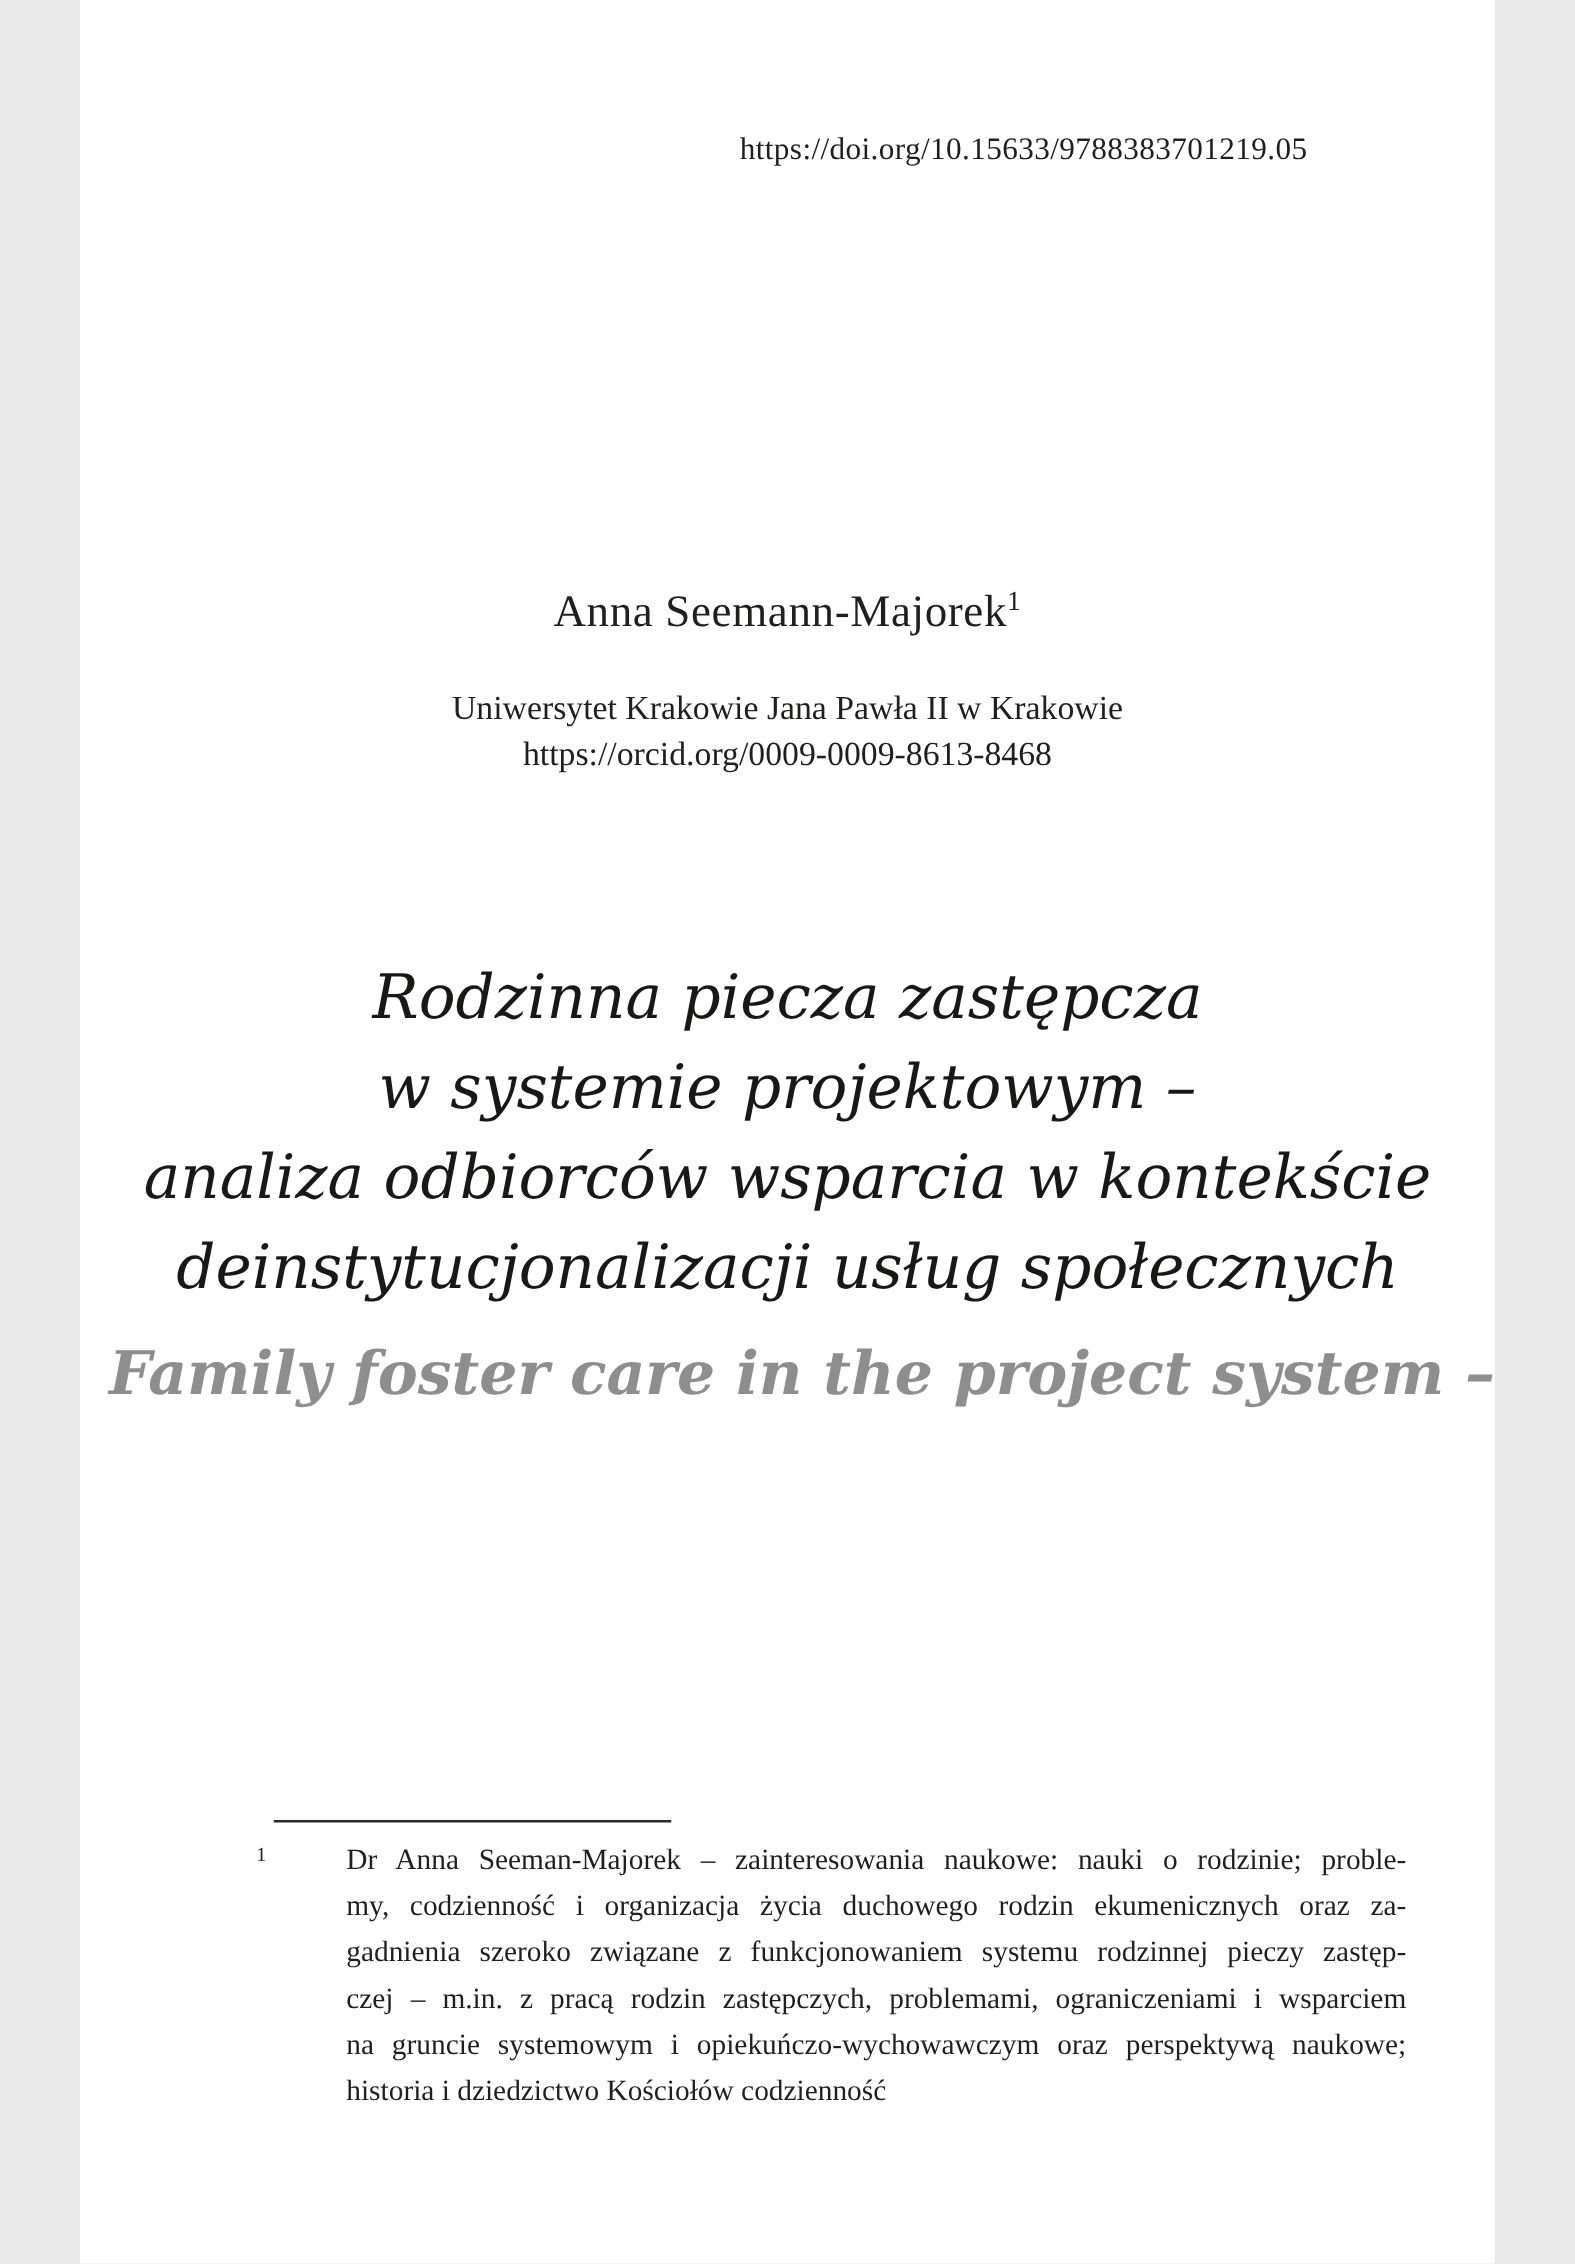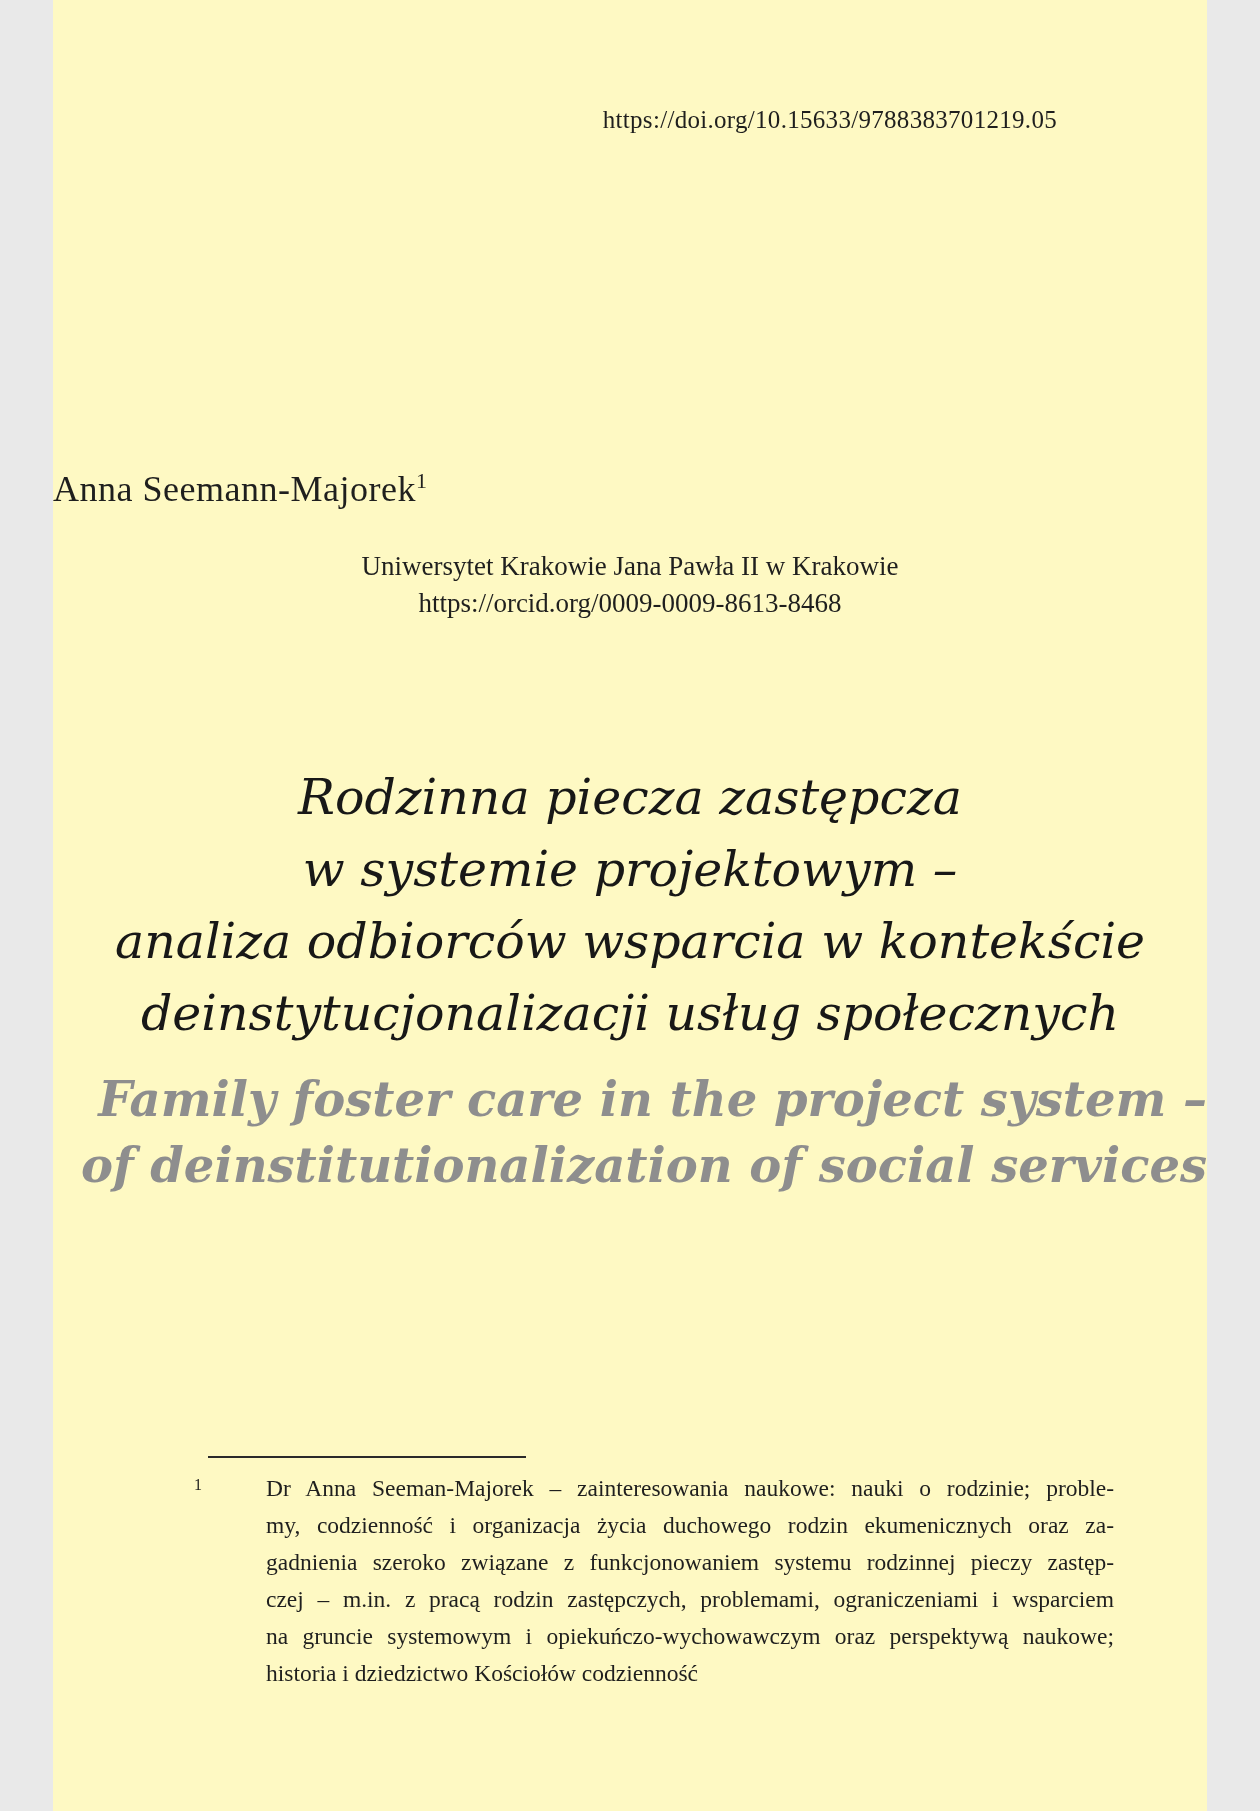--- a/index.html
+++ b/index.html
@@ -5,40 +5,40 @@
   html, body {
     margin: 0;
     padding: 0;
     background: #e9e9e9;
   }
   .page {
     position: relative;
     width: 1132px;
     height: 1811px;
     margin: 0 auto;
-    background: #fef9c3;
+    background: #ffffff;
     font-family: "Liberation Serif", serif;
     color: #1f1f1e;
     overflow: hidden;
-    padding-left: 22px;
   }
   .doi {
     position: absolute;
     top: 106px;
     right: 150px;
     font-size: 25px;
     letter-spacing: 0.3px;
     color: #1f1f1e;
     text-decoration: none;
   }
   .author-line {
     position: absolute;
     top: 468px;
     left: 0;
     width: 100%;
+    text-align: center;
     font-size: 36px;
     letter-spacing: 0.5px;
   }
   .author-line sup {
     font-size: 22px;
     vertical-align: super;
     line-height: 0;
   }
   .affiliation {
     position: absolute;
@@ -134,21 +134,20 @@
 
   <div class="title-pl">
     <div>Rodzinna piecza zastępcza</div>
     <div>w systemie projektowym –</div>
     <div>analiza odbiorców wsparcia w kontekście</div>
     <div>deinstytucjonalizacji usług społecznych</div>
   </div>
 
   <div class="title-en" style="color: rgb(142, 142, 142);">
     <div>Family foster care in the project system –</div>
-    <div>of deinstitutionalization of social services</div>
   </div>
 
   <div class="footnote-rule"></div>
 
   <div class="footnote">
     <span class="fn-marker">1</span>
     <div class="fn-body">
       <div class="fn-line">Dr Anna Seeman-Majorek – zainteresowania naukowe: nauki o rodzinie; proble-</div>
       <div class="fn-line">my, codzienność i organizacja życia duchowego rodzin ekumenicznych oraz za-</div>
       <div class="fn-line">gadnienia szeroko związane z funkcjonowaniem systemu rodzinnej pieczy zastęp-</div>

